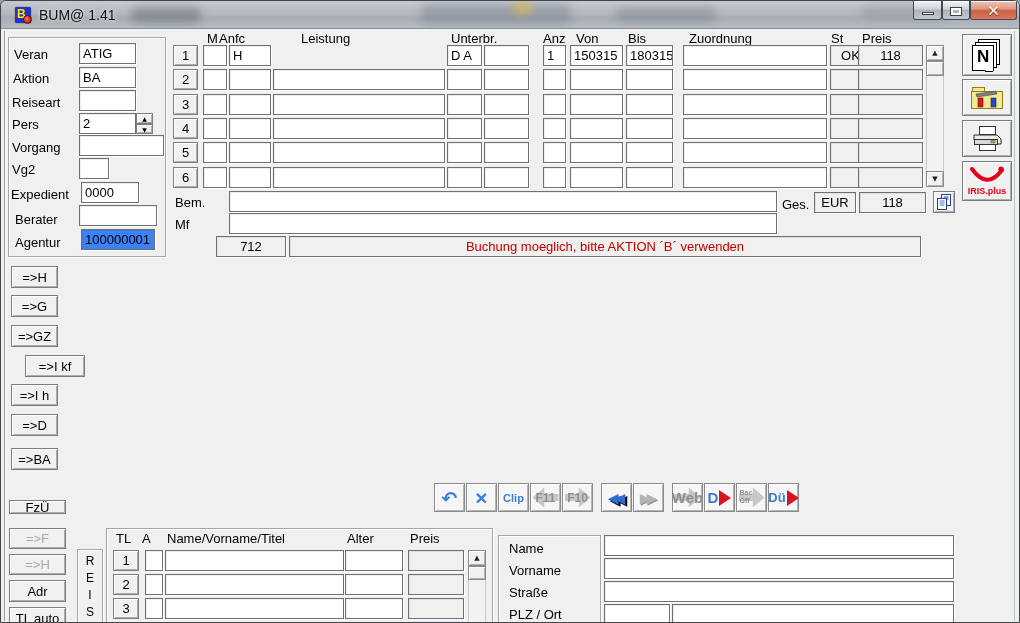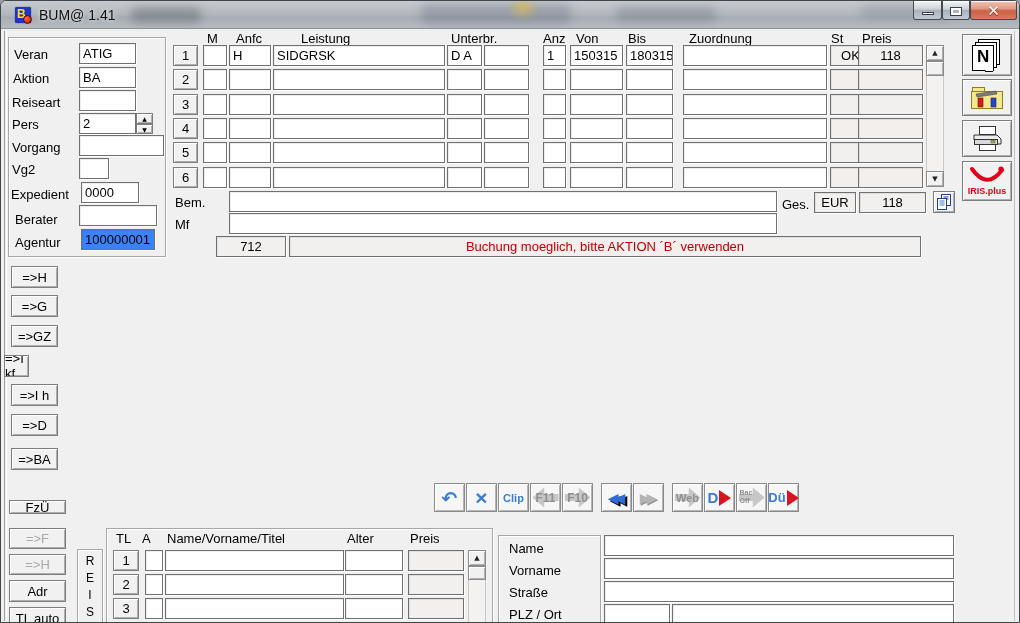--- a/index.html
+++ b/index.html
@@ -118,34 +118,33 @@
   <span class="lbl" style="left:11px;top:161px">Vg2</span>
   <div class="fld" style="left:78px;top:157px;width:30px"></div>
   <span class="lbl" style="left:10px;top:186px">Expedient</span>
   <div class="fld" style="left:80px;top:181px;width:58px">0000</div>
   <span class="lbl" style="left:14px;top:211px">Berater</span>
   <div class="fld" style="left:78px;top:204px;width:78px"></div>
   <span class="lbl" style="left:14px;top:234px">Agentur</span>
   <div class="fld" style="left:80px;top:228px;width:74px;background:#3b82f6">100000001</div>
 
   <span class="lbl" style="left:206px;top:30px">M</span>
-  <span class="lbl" style="left:235px;top:30px">Anfc</span>
+  <span class="lbl" style="left:218px;top:30px">Anfc</span>
   <span class="lbl" style="left:300px;top:30px">Leistung</span>
   <span class="lbl" style="left:450px;top:30px">Unterbr.</span>
   <span class="lbl" style="left:542px;top:30px">Anz</span>
   <span class="lbl" style="left:575px;top:30px">Von</span>
   <span class="lbl" style="left:627px;top:30px">Bis</span>
   <span class="lbl" style="left:688px;top:30px">Zuordnung</span>
   <span class="lbl" style="left:830px;top:30px">St</span>
   <span class="lbl" style="left:861px;top:30px">Preis</span>
 
   <div class="btn c-num r0" style="height:21px">1</div>
   <div class="fld c-m r0"></div>
   <div class="fld c-anfc r0">H</div>
-  <div class="fld c-lei r0">SIDGRSK</div>
   <div class="fld c-unt r0">D A</div>
   <div class="fld c-u2 r0"></div>
   <div class="fld c-anz r0">1</div>
   <div class="fld c-von r0">150315</div>
   <div class="fld c-bis r0">180315</div>
   <div class="fld c-zuo r0"></div>
   <div class="fld ro c-st r0">OK</div>
   <div class="fld ro c-pre r0">118</div>
 
   <div class="btn c-num r1" style="height:21px">2</div>
@@ -236,21 +235,21 @@
         <line x1="2.5" y1="11" x2="7.5" y2="11" stroke="#3c7cd8"></line>
     </svg>
   </div>
 
   <div class="fld ro" style="left:215px;top:235px;width:70px">712</div>
   <div class="fld ro red" style="left:288px;top:235px;width:632px">Buchung moeglich, bitte AKTION ´B´ verwenden</div>
 
   <div class="btn" style="left:10px;top:265px;width:47px;height:22px">=&gt;H</div>
   <div class="btn" style="left:10px;top:294px;width:47px;height:22px">=&gt;G</div>
   <div class="btn" style="left:10px;top:324px;width:47px;height:22px">=&gt;GZ</div>
-  <div class="btn" style="left:3px;top:354px;width:25px;height:22px">=&gt;I kf</div>
+  <div class="btn" style="left:24px;top:354px;width:60px;height:22px">=&gt;I kf</div>
   <div class="btn" style="left:10px;top:383px;width:47px;height:22px">=&gt;I h</div>
   <div class="btn" style="left:10px;top:413px;width:47px;height:22px">=&gt;D</div>
   <div class="btn" style="left:10px;top:447px;width:47px;height:22px">=&gt;BA</div>
 
 
   <div class="tb" style="left:433px">
     <span class="uni blue" style="font-size:19px;font-weight:bold;line-height:20px">↶</span>
   </div>
   <div class="tb" style="left:465px">
     <span class="blue" style="font-size:21px;font-weight:bold;line-height:20px">×</span>
@@ -272,21 +271,21 @@
   </div>
   <div class="tb" style="left:600px">
     <span class="uni" style="color:#2f6bd4;font-size:14px;letter-spacing:-4px;margin-right:4px;text-shadow:2px 2px 0 #000">◀◀</span>
   </div>
   <div class="tb" style="left:632px">
     <span class="uni" style="color:#b4b4b4;font-size:14px;letter-spacing:-4px;margin-right:4px;text-shadow:1px 1px 0 #8f8f8f">▶▶</span>
   </div>
   <div class="tb" style="left:671px">
     <span class="gar">
         <span class="shape r"></span>
-        <span class="txt" style="font-size:11px">Web</span>
+        <span class="txt" style="font-size:15px">Web</span>
       </span>
   </div>
   <div class="tb" style="left:703px">
     <span class="blue" style="font-size:15px;font-weight:bold;margin-right:1px">D</span>
     <span class="tri-r"></span>
   </div>
   <div class="tb" style="left:735px">
     <span style="position:relative;width:26px;height:20px" class="gar">
       <span class="shape r"></span>
       <span style="position:absolute;left:1px;top:1px;font-size:7px;line-height:8px;color:#8f8f8f;font-weight:bold">

